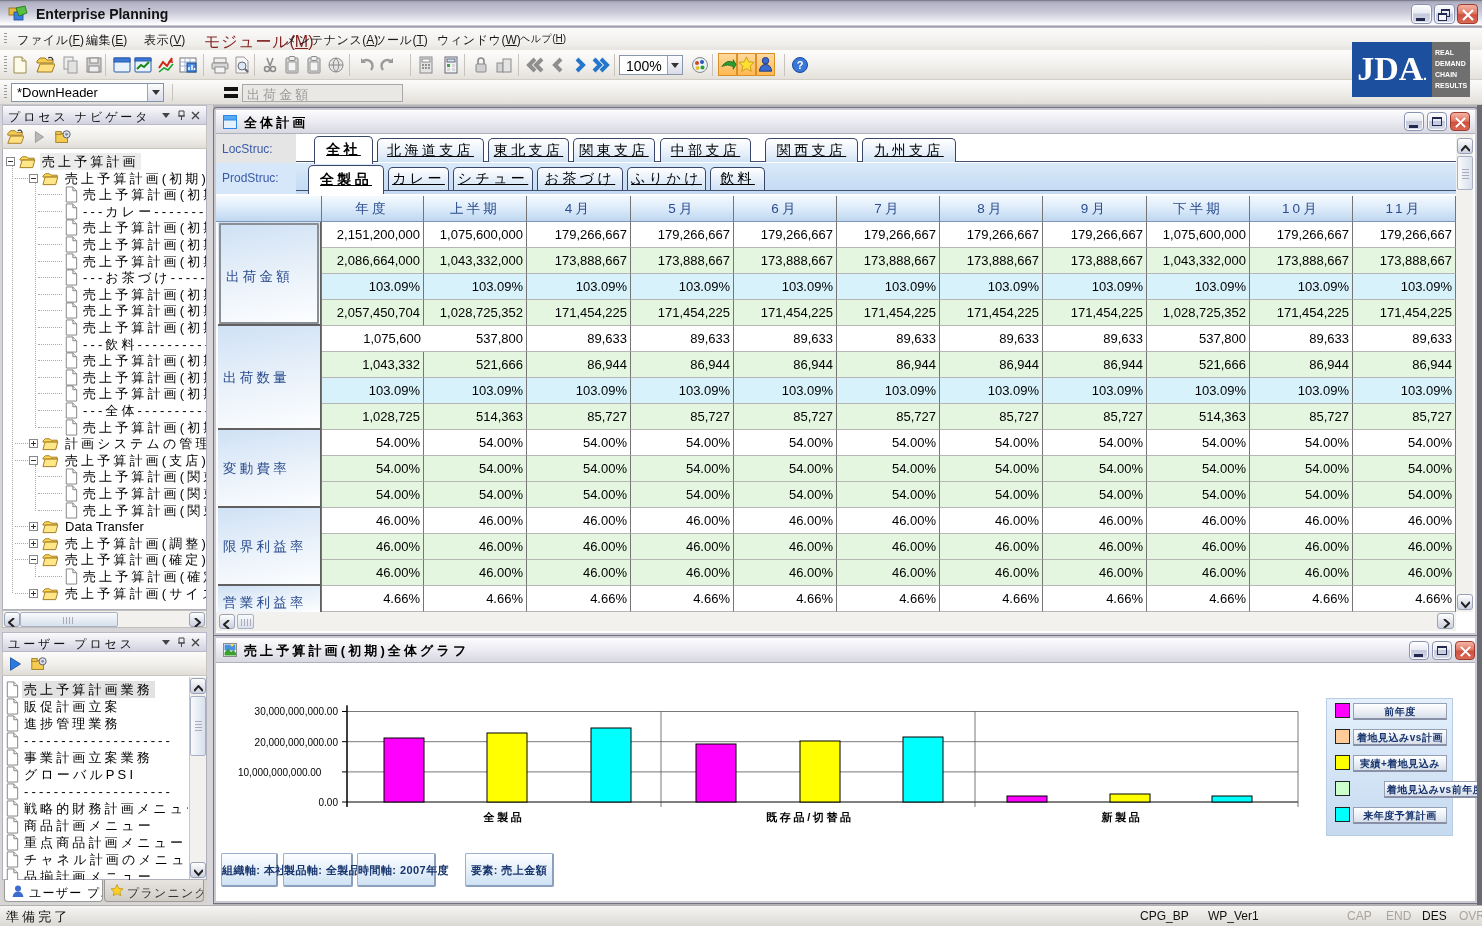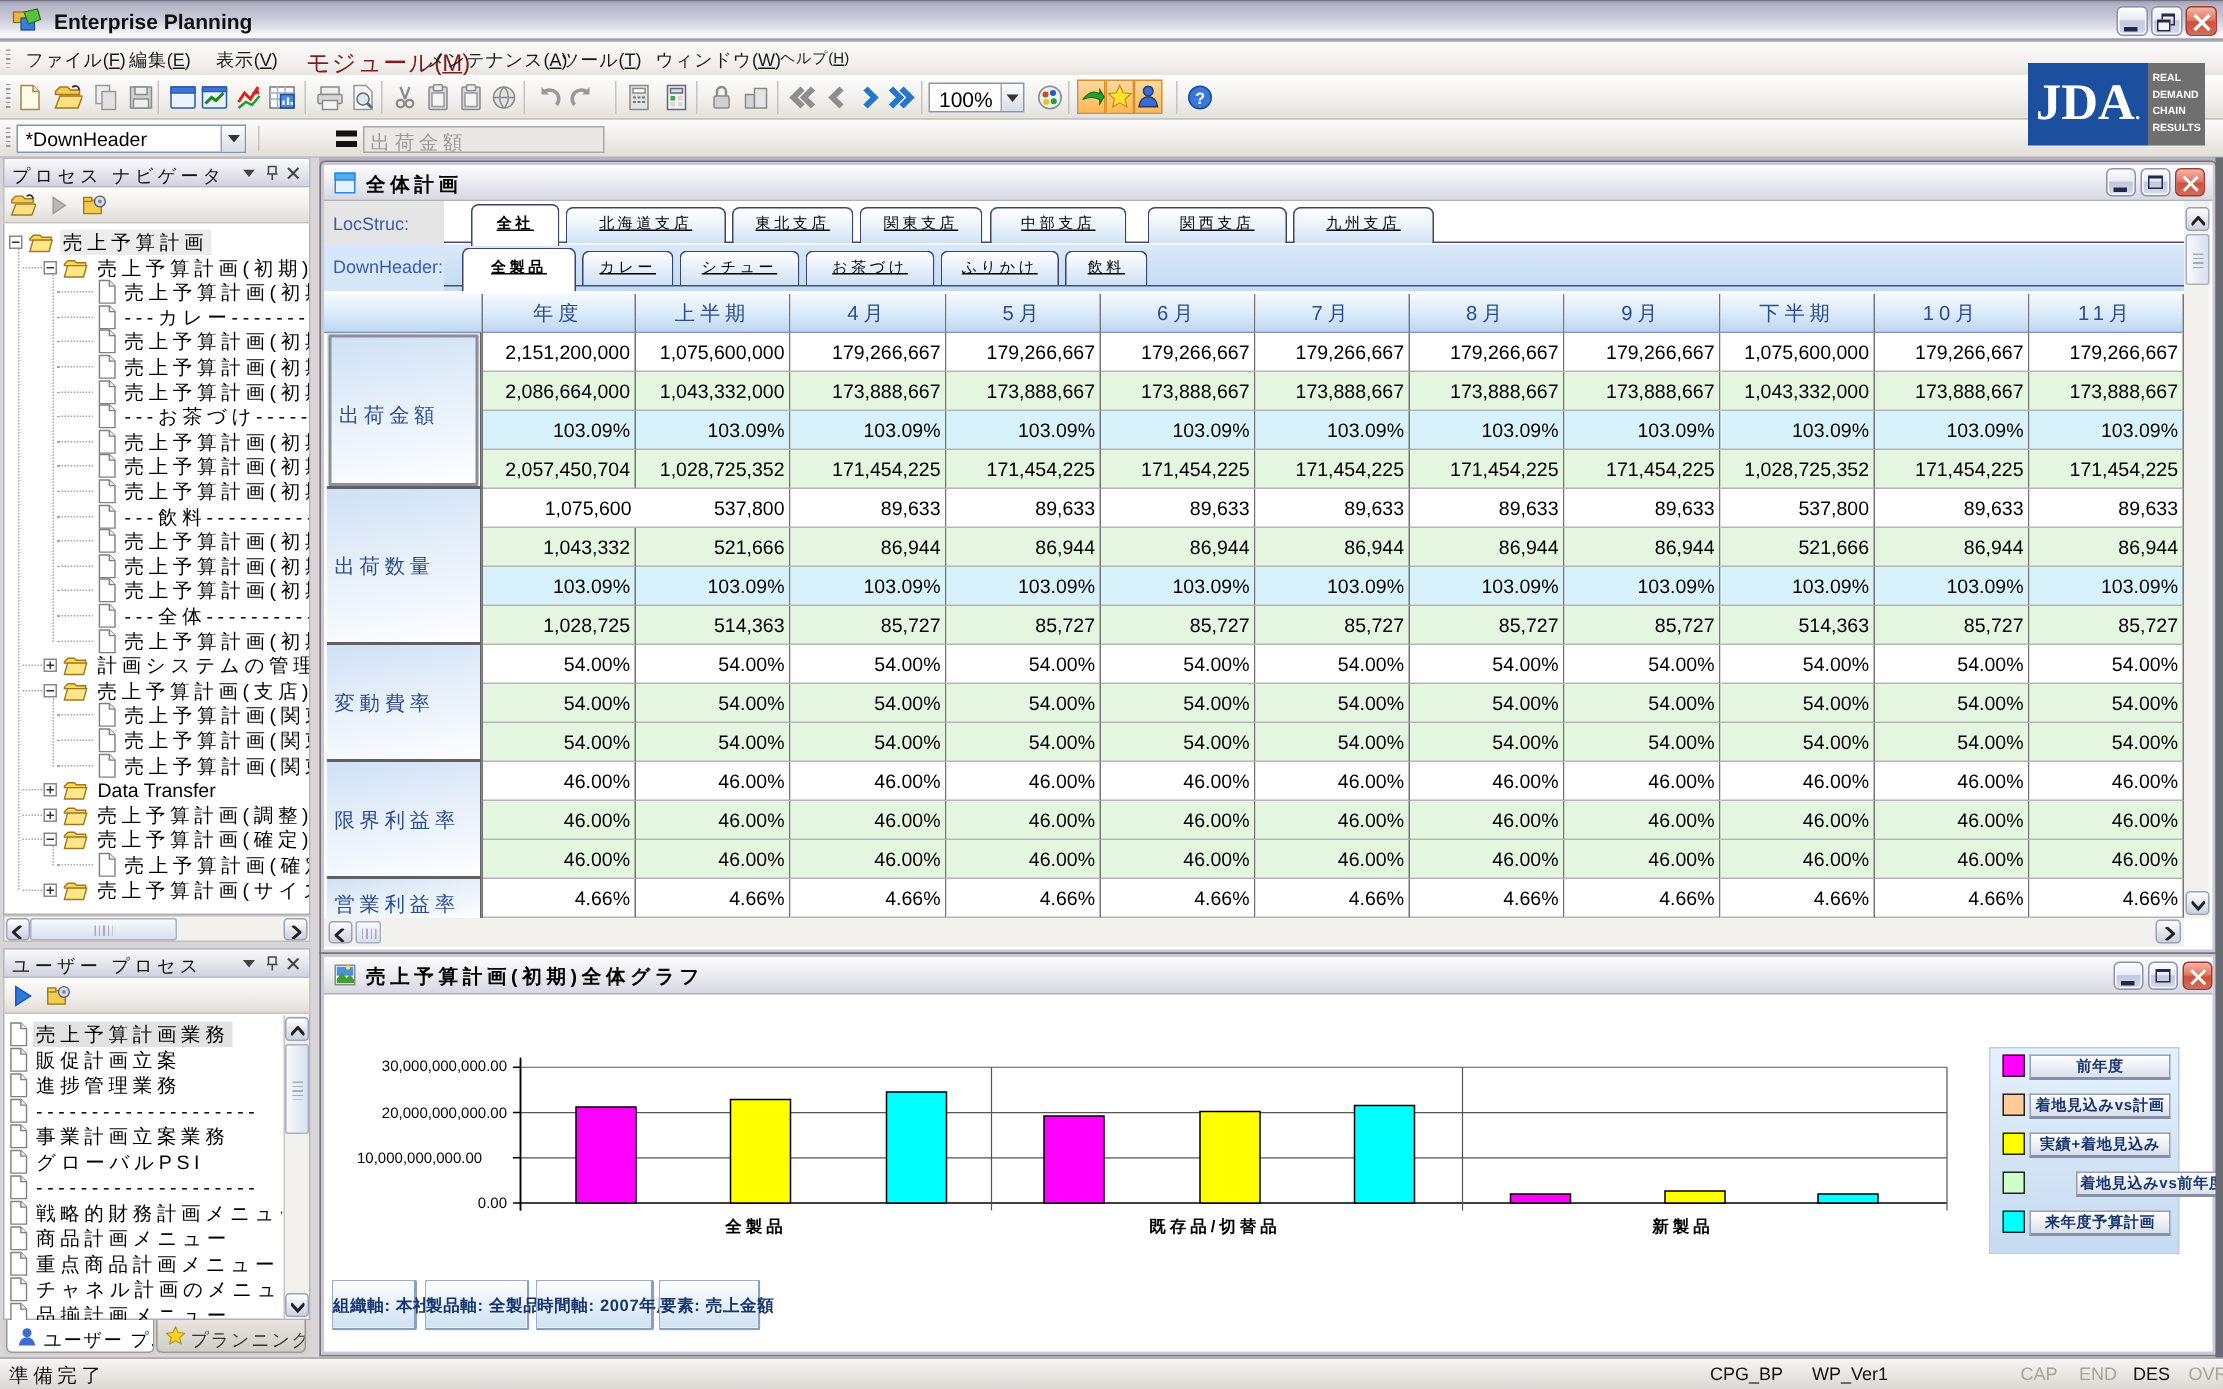--- a/index.html
+++ b/index.html
@@ -3,21 +3,21 @@
 
 *{margin:0;padding:0;box-sizing:border-box}
 html,body{width:1482px;height:926px;overflow:hidden}
 body{font-family:"Liberation Sans",sans-serif;position:relative;background:#9a98a6}
 .ab{position:absolute}
 .jp{letter-spacing:0.24em}
 .jm{letter-spacing:0.05em}
 .silverbtn{border:1px solid #8a92b2;border-radius:4px;background:linear-gradient(180deg,#ffffff,#e8eaf2 45%,#c3c8dc 50%,#d6dae8);box-shadow:inset 0 0 0 1px #fdfdfe}
 .closebtn{border:1px solid #9e3a2e;border-radius:4px;background:linear-gradient(180deg,#f4b4a4,#e07a66 45%,#ce5040 55%,#d96a55)}
 .tbsep{width:1px;background:#c8c4bd;height:22px;top:54px}
-.tab1{position:absolute;white-space:nowrap;border:1px solid #3a4668;border-bottom:none;border-radius:5px 5px 0 0;background:linear-gradient(180deg,#ffffff,#e7f0fa 60%,#cfe2f4);text-align:center;font-size:10px;color:#000}
+.tab1{position:absolute;white-space:nowrap;border:1px solid #3a4668;border-bottom:none;border-radius:5px 5px 0 0;background:linear-gradient(180deg,#ffffff,#e7f0fa 60%,#cfe2f4);text-align:center;font-size:14px;color:#000}
 .tab1 u{display:inline-block}
 .hdrcell{position:absolute;height:26px;background:linear-gradient(180deg,#f4f9fe,#dcebfa 50%,#bed7f0);border-right:1px solid #757575;border-bottom:1px solid #8095b8;color:#2b4d8f;font-size:13.5px;text-align:center;line-height:25px}
 .dcell{position:absolute;height:26px;border-right:1px solid #757575;border-bottom:1px solid #b6b6b6;font-size:13px;text-align:right;line-height:25px;padding-right:3px;color:#000}
 .treerow{position:absolute;height:17px;font-size:13px;line-height:17px;white-space:nowrap;color:#000}
 .pm{position:absolute;width:9px;height:9px;border:1px solid #888;background:#fff;top:4px}
 .pm i{position:absolute;left:1px;top:3px;width:5px;height:1px;background:#333;font-style:normal}
 .pm.plus b{position:absolute;left:3px;top:1px;width:1px;height:5px;background:#333}
 .lbtn{position:absolute;height:17px;white-space:nowrap;border:1px solid #96a0b4;border-bottom:2px solid #8890a8;background:linear-gradient(180deg,#ffffff,#e9edf4 60%,#d8dfe9);color:#17356e;font-size:10px;font-weight:bold;text-align:center;line-height:15px}
 .sw{position:absolute;width:15px;height:15px;border:1px solid #222}
 .arrbtn{position:absolute;border:1px solid #9aa2b8;border-radius:3px;background:linear-gradient(180deg,#ffffff,#e3e6ee 50%,#cdd2e0);color:#222;text-align:center}
@@ -670,21 +670,21 @@
     </svg>
   </div>
 <div class="ab" style="left:216px;top:134px;width:1240px;height:29px;background:#fff"></div>
 <div class="ab" style="left:296px;top:161px;width:1160px;height:1px;background:#44506e"></div>
 <div class="ab" style="left:216px;top:163px;width:1240px;height:31px;background:linear-gradient(180deg,#d9e9f9,#c2daf2)"></div>
 <div class="ab" style="left:296px;top:190px;width:1160px;height:1px;background:#44506e"></div>
 <div class="ab" style="left:216px;top:134px;width:80px;height:29px;background:#e5e5e5">
     <div class="ab" style="left:6px;top:8px;font-size:12px;color:#3a5aa8">LocStruc:</div>
   </div>
 <div class="ab" style="left:216px;top:163px;width:80px;height:31px;background:#d6e7fa">
-    <div class="ab" style="left:6px;top:8px;font-size:12px;color:#3a5aa8">DownHeader:</div>
+    <div class="ab" style="left:6px;top:8px;font-size:12px;color:#3a5aa8">ProdStruc:</div>
   </div>
 <div class="tab1" style="left:314px;top:136px;width:59px;height:28px;background:#fff;font-weight:bold;line-height:25px;z-index:5"><u class="jp">全社</u></div>
 <div class="tab1" style="left:377px;top:138px;width:107px;height:24px;line-height:22px"><u class="jp">北海道支店</u></div>
 <div class="tab1" style="left:488px;top:138px;width:81px;height:24px;line-height:22px"><u class="jp">東北支店</u></div>
 <div class="tab1" style="left:573px;top:138px;width:82px;height:24px;line-height:22px"><u class="jp">関東支店</u></div>
 <div class="tab1" style="left:660px;top:138px;width:91px;height:24px;line-height:22px"><u class="jp">中部支店</u></div>
 <div class="tab1" style="left:765px;top:138px;width:93px;height:24px;line-height:22px"><u class="jp">関西支店</u></div>
 <div class="tab1" style="left:862px;top:138px;width:94px;height:24px;line-height:22px"><u class="jp">九州支店</u></div>
 <div class="tab1" style="left:308px;top:165px;width:76px;height:29px;background:#fff;font-weight:bold;line-height:26px;z-index:5"><u class="jp">全製品</u></div>
 <div class="tab1" style="left:388px;top:167px;width:61px;height:23px;line-height:21px;background:linear-gradient(180deg,#ffffff,#e4eefa 55%,#cfe2f4)"><u class="jp">カレー</u></div>
@@ -974,21 +974,21 @@
 <div class="lbtn" style="left:1353px;top:807px;width:94px"><span style="letter-spacing:0.05em">来年度予算計画</span></div>
 <div class="ab" style="left:221px;top:853px;width:57px;height:34px;background:linear-gradient(180deg,#fdfeff,#e8f1fa 45%,#cfe2f4);border:1px solid #9ab0cc;border-right:2px solid #8aa0bc;border-bottom:2px solid #8aa0bc;border-radius:2px">
     <div style="width:100%;text-align:center;margin-top:9px;font-size:11px;font-weight:bold;color:#17356e;white-space:nowrap"><span style="letter-spacing:0.04em">組織軸: 本社</span></div>
   </div>
 <div class="ab" style="left:283px;top:853px;width:70px;height:34px;background:linear-gradient(180deg,#fdfeff,#e8f1fa 45%,#cfe2f4);border:1px solid #9ab0cc;border-right:2px solid #8aa0bc;border-bottom:2px solid #8aa0bc;border-radius:2px">
     <div style="width:100%;text-align:center;margin-top:9px;font-size:11px;font-weight:bold;color:#17356e;white-space:nowrap"><span style="letter-spacing:0.04em">製品軸: 全製品</span></div>
   </div>
 <div class="ab" style="left:357px;top:853px;width:79px;height:34px;background:linear-gradient(180deg,#fdfeff,#e8f1fa 45%,#cfe2f4);border:1px solid #9ab0cc;border-right:2px solid #8aa0bc;border-bottom:2px solid #8aa0bc;border-radius:2px">
     <div style="width:100%;text-align:center;margin-top:9px;font-size:11px;font-weight:bold;color:#17356e;white-space:nowrap"><span style="letter-spacing:0.04em">時間軸: 2007年度</span></div>
   </div>
-<div class="ab" style="left:439px;top:853px;width:68px;height:34px;background:linear-gradient(180deg,#fdfeff,#e8f1fa 45%,#cfe2f4);border:1px solid #9ab0cc;border-right:2px solid #8aa0bc;border-bottom:2px solid #8aa0bc;border-radius:2px">
+<div class="ab" style="left:465px;top:853px;width:89px;height:34px;background:linear-gradient(180deg,#fdfeff,#e8f1fa 45%,#cfe2f4);border:1px solid #9ab0cc;border-right:2px solid #8aa0bc;border-bottom:2px solid #8aa0bc;border-radius:2px">
     <div style="width:100%;text-align:center;margin-top:9px;font-size:11px;font-weight:bold;color:#17356e;white-space:nowrap"><span style="letter-spacing:0.04em">要素: 売上金額</span></div>
   </div>
 <div class="ab" style="left:0;top:905px;width:1482px;height:21px;background:linear-gradient(180deg,#f6f5f3,#e6e4e0 60%,#dbd8d3);border-top:1px solid #b4b0a9"></div>
 <div class="ab" style="left:6px;top:908px;font-size:13px;color:#111"><span class="jp">準備完了</span></div>
 <div class="ab" style="left:1140px;top:909px;font-size:12px;color:#111">CPG_BP</div>
 <div class="ab" style="left:1208px;top:909px;font-size:12px;color:#111">WP_Ver1</div>
 <div class="ab" style="left:1347px;top:909px;font-size:12px;color:#a8a49d">CAP</div>
 <div class="ab" style="left:1386px;top:909px;font-size:12px;color:#a8a49d">END</div>
 <div class="ab" style="left:1422px;top:909px;font-size:12px;color:#111">DES</div>
 <div class="ab" style="left:1459px;top:909px;font-size:12px;color:#a8a49d">OVR</div>

